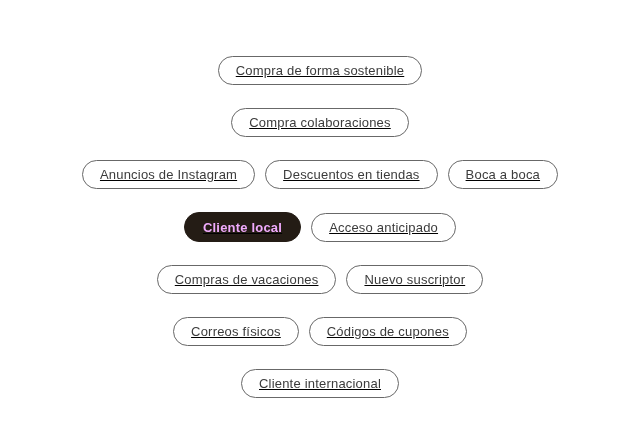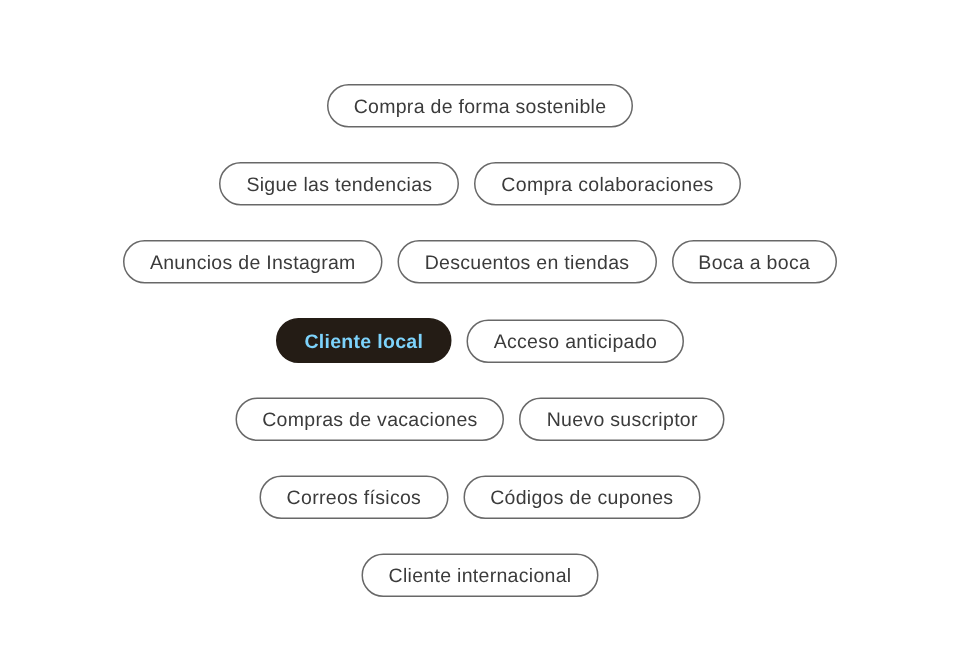--- a/index.html
+++ b/index.html
@@ -20,20 +20,21 @@
     display: flex;
     flex-direction: column;
     align-items: center;
     gap: 23px;
   }
   .tag-row {
     display: flex;
     justify-content: flex-end;
     align-items: center;
     gap: 10px;
+    text-decoration: underline;
   }
   .tag-row.gap-large {
   }
   .chip {
     box-sizing: border-box;
     height: 29px;
     display: inline-flex;
     align-items: center;
     justify-content: center;
     padding: 0 17px;
@@ -43,38 +44,35 @@
     color: #3b3b3b;
     font-size: 13px;
     letter-spacing: 0.2px;
     white-space: nowrap;
     cursor: pointer;
   }
   .chip.selected {
     height: 30px;
     background: #241c15;
     border-color: #241c15;
-    color: #7dd3fc;
+    color: #f0abfc;
     font-weight: 700;
     padding: 0 18px;
   }
 </style>
 </head>
 <body>
 
 <div class="tag-cloud">
     <div class="tag-row">
       <div class="chip">
         <span>Compra de forma sostenible</span>
       </div>
     </div>
     <div class="tag-row">
-      <div class="chip">
-        <span>Sigue las tendencias</span>
-      </div>
       <div class="chip">
         <span>Compra colaboraciones</span>
       </div>
     </div>
     <div class="tag-row">
       <div class="chip">
         <span>Anuncios de Instagram</span>
       </div>
       <div class="chip">
         <span>Descuentos en tiendas</span>

